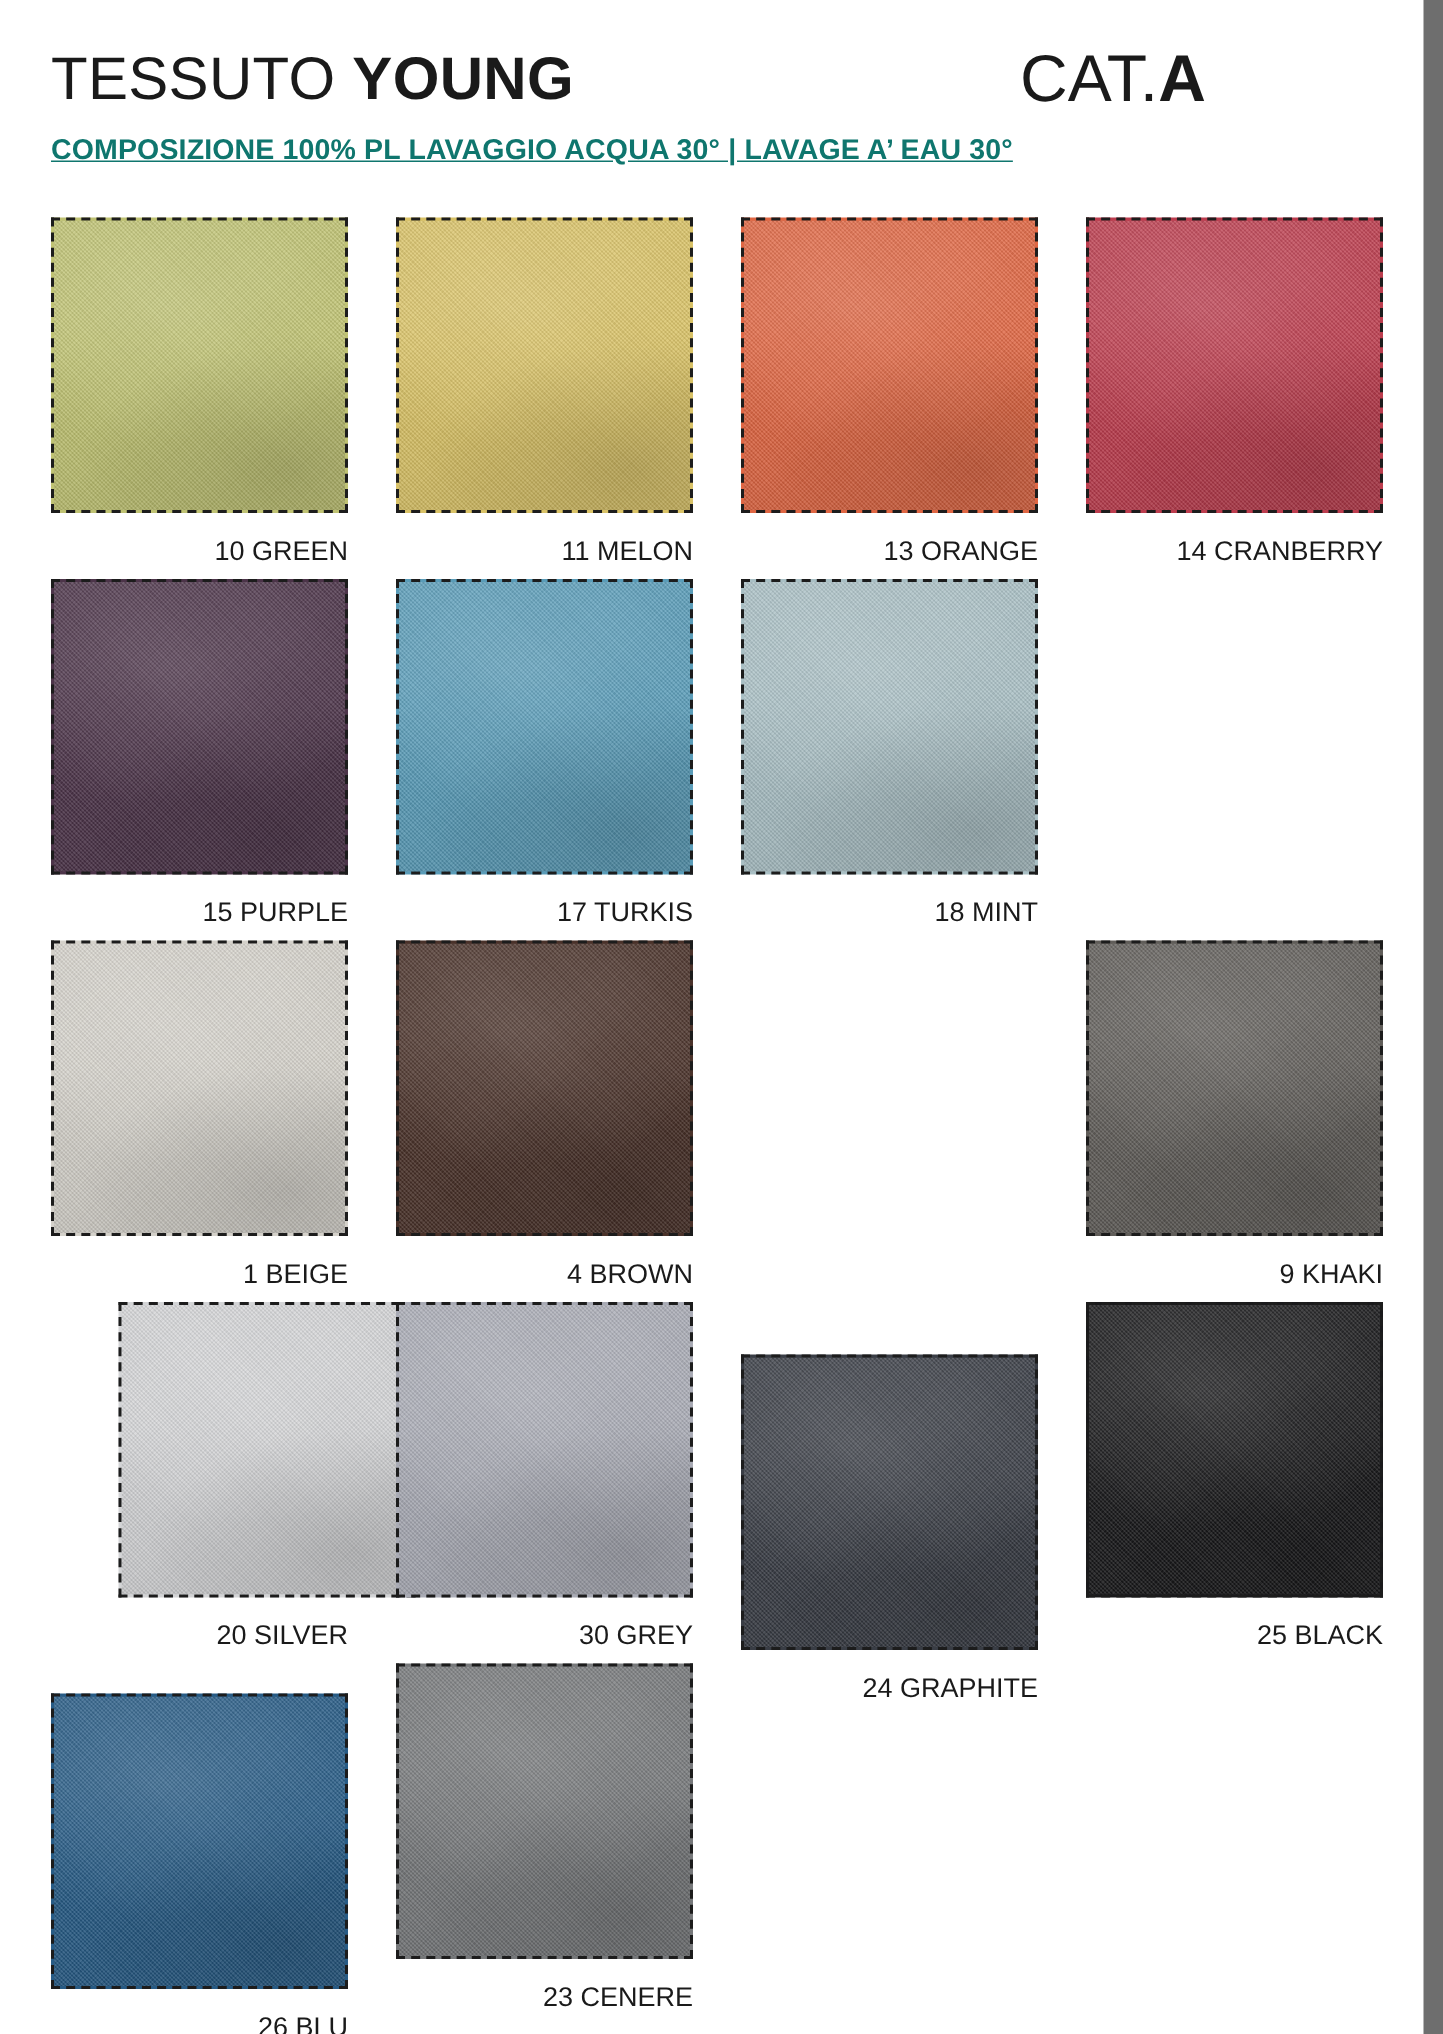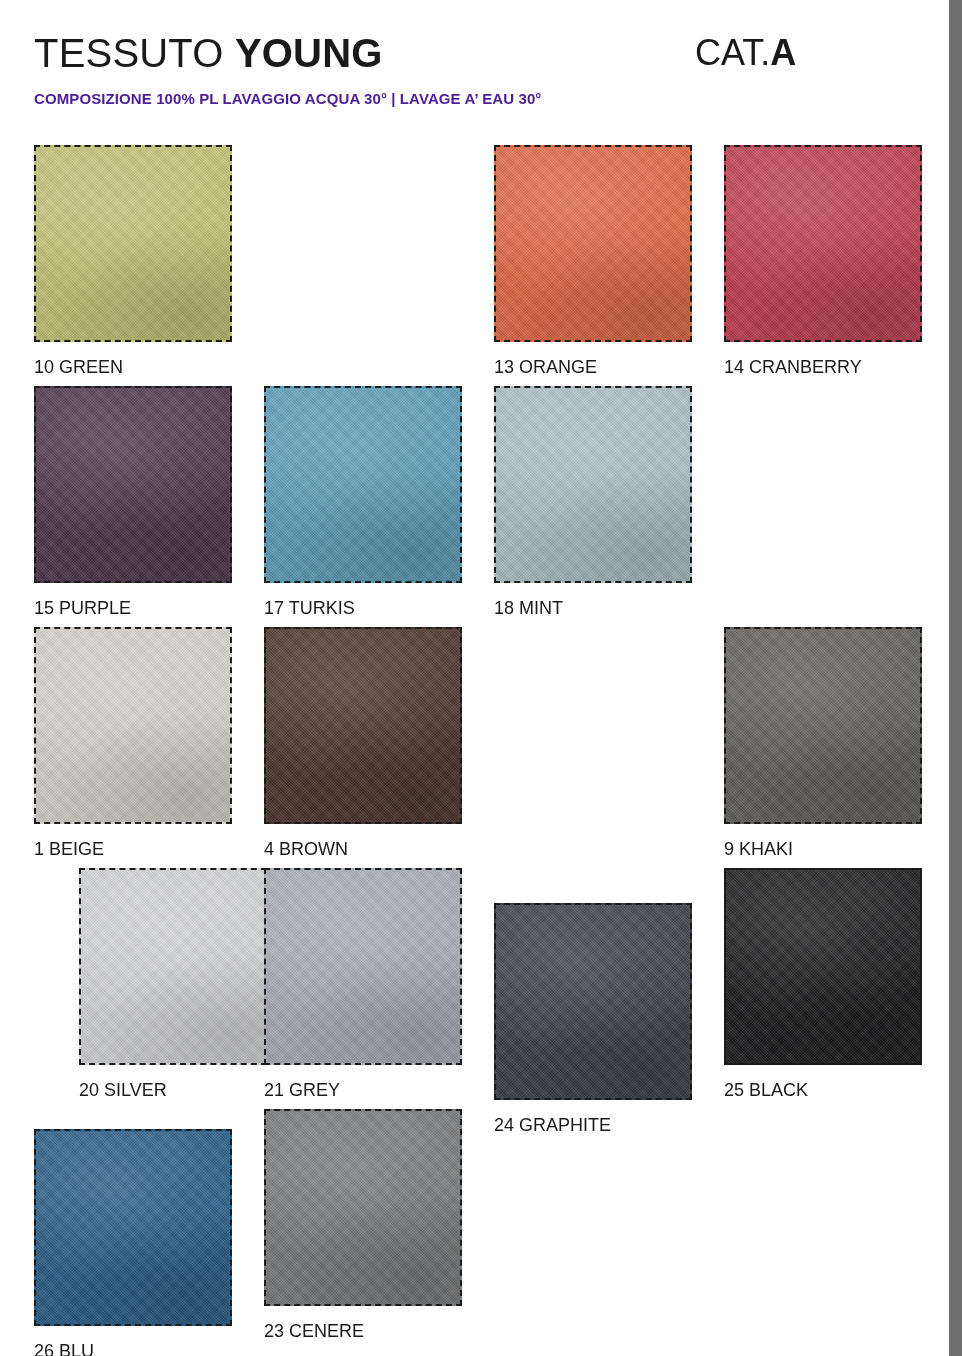--- a/index.html
+++ b/index.html
@@ -57,36 +57,36 @@
     line-height: 50px;
     letter-spacing: 0.2px;
     white-space: nowrap;
     font-weight: 400;
     color: #1a1a1a;
   }
   #fabric-title .strong { font-weight: 700; }
   #cat-label {
     position: absolute;
     left: 646px; top: 2px;
-    font-size: 36px;
+    font-size: 44px;
     line-height: 46px;
     white-space: nowrap;
     font-weight: 400;
     color: #1a1a1a;
-    margin-left: 15px;
   }
   #cat-label .strong { font-weight: 700; }
   #composition {
     position: absolute;
     left: 34px; top: 90px;
-    font-size: 15px;
+    font-size: 19px;
     font-weight: 700;
     letter-spacing: 0.1px;
     white-space: nowrap;
-    color: #4c1d95;
+    color: #0f766e;
+    text-decoration: underline;
   }
 
   
   #swatch-grid {
     position: absolute;
     left: 34px; top: 145px;
     width: 892px;
   }
   .swatch-cell {
     position: absolute;
@@ -127,20 +127,21 @@
         rgba(0,0,0,0.07) 100%);
     pointer-events: none;
   }
   .swatch-label {
     margin-top: 14px;
     font-size: 18px;
     line-height: 22px;
     font-weight: 400;
     white-space: nowrap;
     color: #1a1a1a;
+    text-align: right;
   }
 </style>
 </head>
 <body>
 
 <div id="page">
 
   <div id="header">
 
     <div id="title-row">
@@ -153,20 +154,27 @@
   </div>
 
   <div id="swatch-grid" style="height: 1205px;">
       <div class="swatch-cell" style="left: 0px; top: 0px;">
         <div class="swatch-chip" style="background: rgb(191, 194, 115); border-color: rgb(28, 28, 28);">
           <div class="weave"></div>
           <div class="sheen"></div>
         </div>
         <div class="swatch-label">10 GREEN</div>
       </div>
+      <div class="swatch-cell" style="left: 230px; top: 0px;">
+        <div class="swatch-chip" style="background: rgb(217, 194, 103); border-color: rgb(28, 28, 28);">
+          <div class="weave"></div>
+          <div class="sheen"></div>
+        </div>
+        <div class="swatch-label">11 MELON</div>
+      </div>
       <div class="swatch-cell" style="left: 460px; top: 0px;">
         <div class="swatch-chip" style="background: rgb(223, 102, 67); border-color: rgb(28, 28, 28);">
           <div class="weave"></div>
           <div class="sheen"></div>
         </div>
         <div class="swatch-label">13 ORANGE</div>
       </div>
       <div class="swatch-cell" style="left: 690px; top: 0px;">
         <div class="swatch-chip" style="background: rgb(188, 61, 78); border-color: rgb(28, 28, 28);">
           <div class="weave"></div>
@@ -221,21 +229,21 @@
           <div class="weave"></div>
           <div class="sheen"></div>
         </div>
         <div class="swatch-label">20 SILVER</div>
       </div>
       <div class="swatch-cell" style="left: 230px; top: 723px;">
         <div class="swatch-chip" style="background: rgb(169, 171, 181); border-color: rgb(28, 28, 28);">
           <div class="weave"></div>
           <div class="sheen"></div>
         </div>
-        <div class="swatch-label">21 GREY</div>
+        <div class="swatch-label">30 GREY</div>
       </div>
       <div class="swatch-cell" style="left: 460px; top: 723px; margin-top: 35px;">
         <div class="swatch-chip" style="background: rgb(57, 61, 69); border-color: rgb(28, 28, 28);">
           <div class="weave"></div>
           <div class="sheen"></div>
         </div>
         <div class="swatch-label">24 GRAPHITE</div>
       </div>
       <div class="swatch-cell" style="left: 690px; top: 723px;">
         <div class="swatch-chip" style="background: rgb(25, 25, 27); border-color: rgb(28, 28, 28);">

